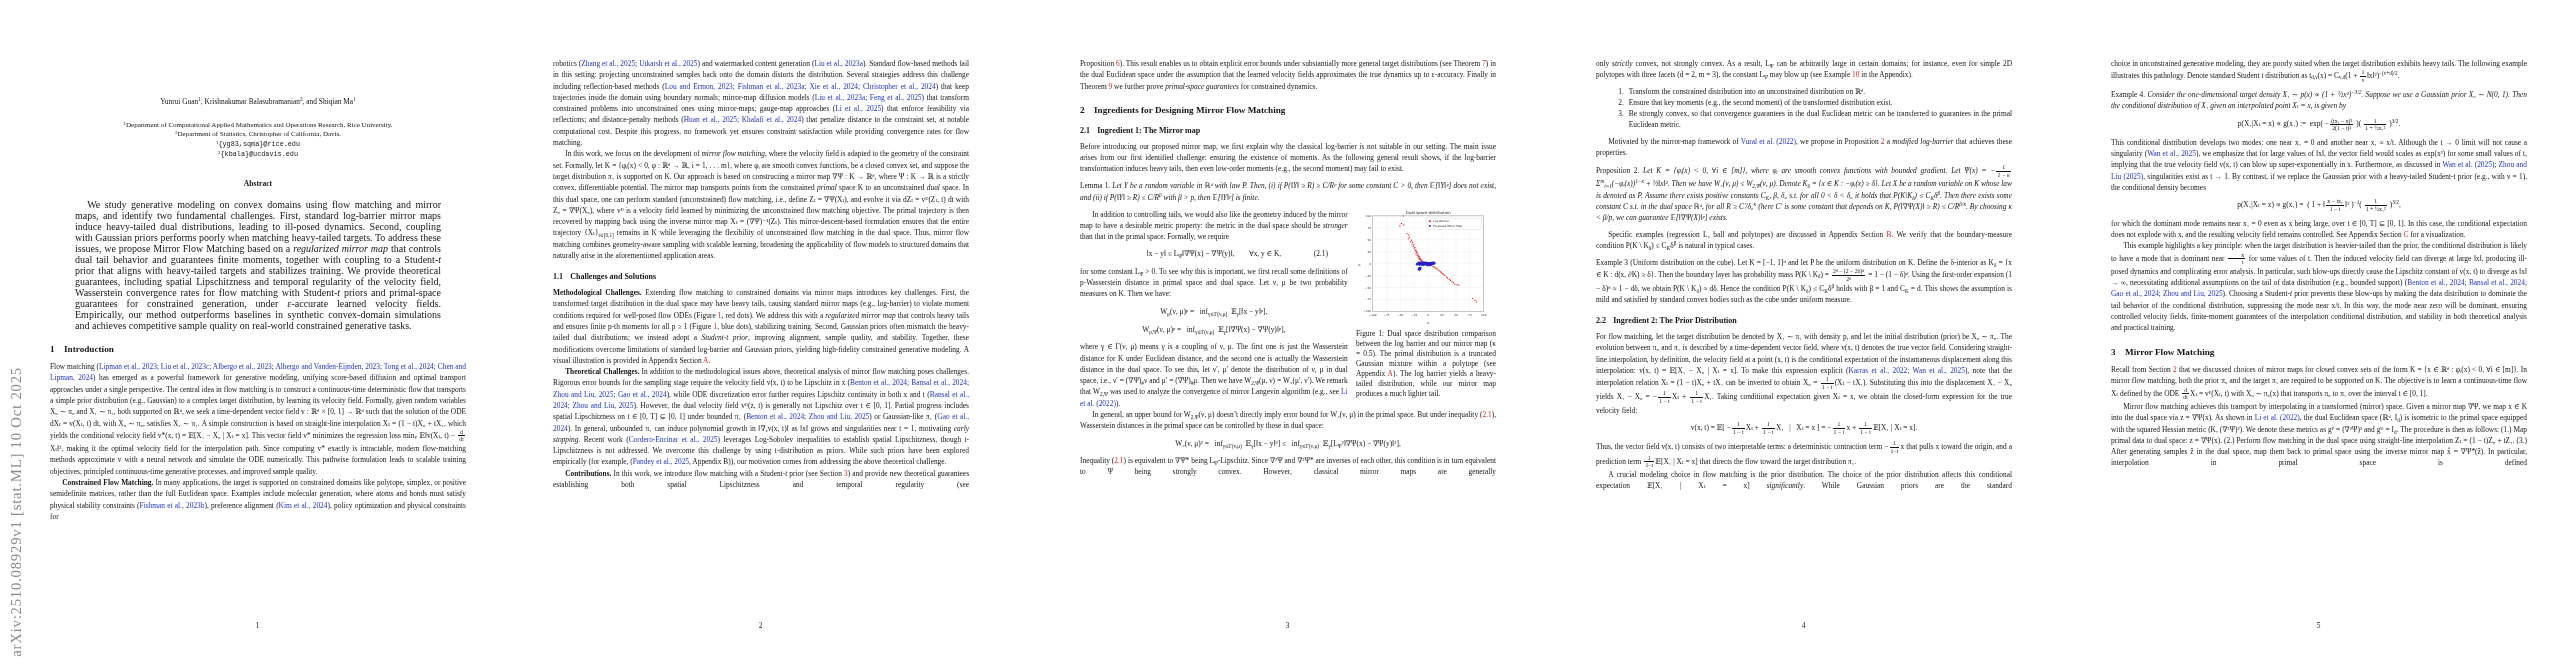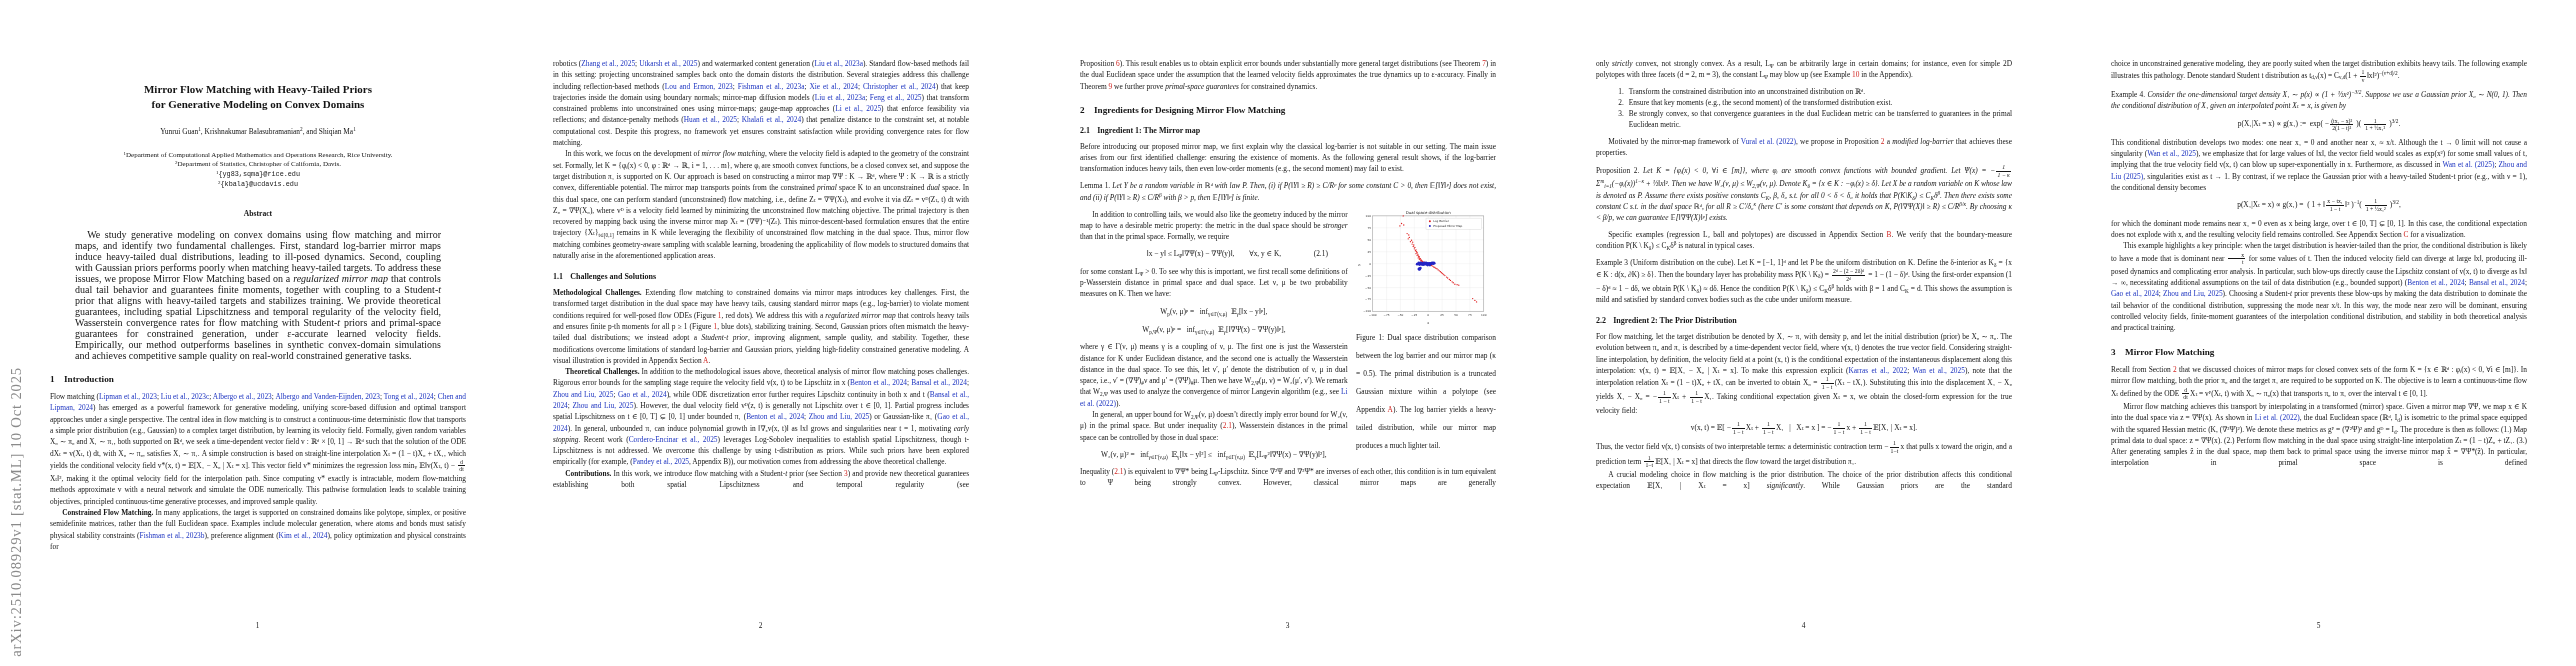--- a/index.html
+++ b/index.html
@@ -53,36 +53,32 @@
   .fig svg{display:block}
   .fig text{font-family:"DejaVu Sans","Liberation Sans",sans-serif}
   .ft{font-size:7px;text-anchor:middle;fill:#1c1c1c}
   .frame{fill:none;stroke:#8a8a8a;stroke-width:0.8}
   .gl{stroke:#e7e7e7;stroke-width:0.6}
   .lbox{fill:#fff;stroke:#c9c9c9;stroke-width:0.6}
   .lt{font-size:5.1px;fill:#1c1c1c}
   .tkx{font-size:5.1px;fill:#333;text-anchor:middle}
   .tky{font-size:5.1px;fill:#333;text-anchor:end}
   .al{font-size:6px;fill:#1c1c1c;text-anchor:middle}
-  .cap{font-size:7.4px;line-height:18px;text-align:justify;margin:4.4px 0 0}
+  .cap{font-size:7.4px;line-height:10px;text-align:justify;margin:4.4px 0 0}
 </style>
 </head>
 <body>
 
 <div class="edge-artifact"></div>
 
 <div class="sheet" style="left:0">
   <div class="arxiv-label">
     <span>arXiv:2510.08929v1  [stat.ML]  10 Oct 2025</span>
   </div>
   <div class="content first">
-    <h1 class="title">
-      <span class="tl">Mirror Flow Matching with Heavy-Tailed Priors</span>
-      <span class="tl">for Generative Modeling on Convex Domains</span>
-    </h1>
     <div class="authors"><span>Yunrui Guan</span><span class="rs-sup">1</span><span>, Krishnakumar Balasubramanian</span><span class="rs-sup">2</span><span>, and Shiqian Ma</span><span class="rs-sup">1</span></div>
     <div class="affil gap"><span class="rs-sup">1</span><span>Department of Computational Applied Mathematics and Operations Research, Rice University.</span></div>
     <div class="affil"><span class="rs-sup">2</span><span>Department of Statistics, Christopher of California, Davis.</span></div>
     <div class="affil"><span class="rs-sup">1</span><span class="rs-mono">{yg83,sqma}@rice.edu</span></div>
     <div class="affil"><span class="rs-sup">2</span><span class="rs-mono">{kbala}@ucdavis.edu</span></div>
     <div class="abs-head">Abstract</div>
     <p class="bp abstract ind"><span>We study generative modeling on convex domains using flow matching and mirror maps, and identify two fundamental challenges. First, standard log-barrier mirror maps induce heavy-tailed dual distributions, leading to ill-posed dynamics. Second, coupling with Gaussian priors performs poorly when matching heavy-tailed targets. To address these issues, we propose Mirror Flow Matching based on a </span><span class="rs-i">regularized mirror map</span><span> that controls dual tail behavior and guarantees finite moments, together with coupling to a Student-</span><span class="rs-i">t</span><span> prior that aligns with heavy-tailed targets and stabilizes training. We provide theoretical guarantees, including spatial Lipschitzness and temporal regularity of the velocity field, Wasserstein convergence rates for flow matching with Student-</span><span class="rs-i">t</span><span> priors and primal-space guarantees for constrained generation, under ε-accurate learned velocity fields. Empirically, our method outperforms baselines in synthetic convex-domain simulations and achieves competitive sample quality on real-world constrained generative tasks.</span></p>
     <h2 class="sec"><span class="secnum">1</span><span>Introduction</span></h2>
     <p class="bp"><span>Flow matching (</span><span class="rs-l">Lipman et al., 2023</span><span>; </span><span class="rs-l">Liu et al., 2023c</span><span>; </span><span class="rs-l">Albergo et al., 2023</span><span>; </span><span class="rs-l">Albergo and Vanden-Eijnden, 2023</span><span>; </span><span class="rs-l">Tong et al., 2024</span><span>; </span><span class="rs-l">Chen and Lipman, 2024</span><span>) has emerged as a powerful framework for generative modeling, unifying score-based diffusion and optimal transport approaches under a single perspective. The central idea in flow matching is to construct a continuous-time deterministic flow that transports a simple prior distribution (e.g., Gaussian) to a complex target distribution, by learning its velocity field. Formally, given random variables X₀ ∼ π₀ and X₁ ∼ π₁, both supported on ℝᵈ, we seek a time-dependent vector field v : ℝᵈ × [0, 1] → ℝᵈ such that the solution of the ODE dXₜ = v(Xₜ, t) dt, with X₀ ∼ π₀, satisfies X₁ ∼ π₁. A simple construction is based on straight-line interpolation Xₜ = (1 − t)X₀ + tX₁, which yields the conditional velocity field v*(x, t) = 𝔼[X₁ − X₀ | Xₜ = x]. This vector field v* minimizes the regression loss min</span><span class="rs-sub">v</span><span> 𝔼‖v(Xₜ, t) − </span><span class="frac">
           <span class="fn">d</span>

